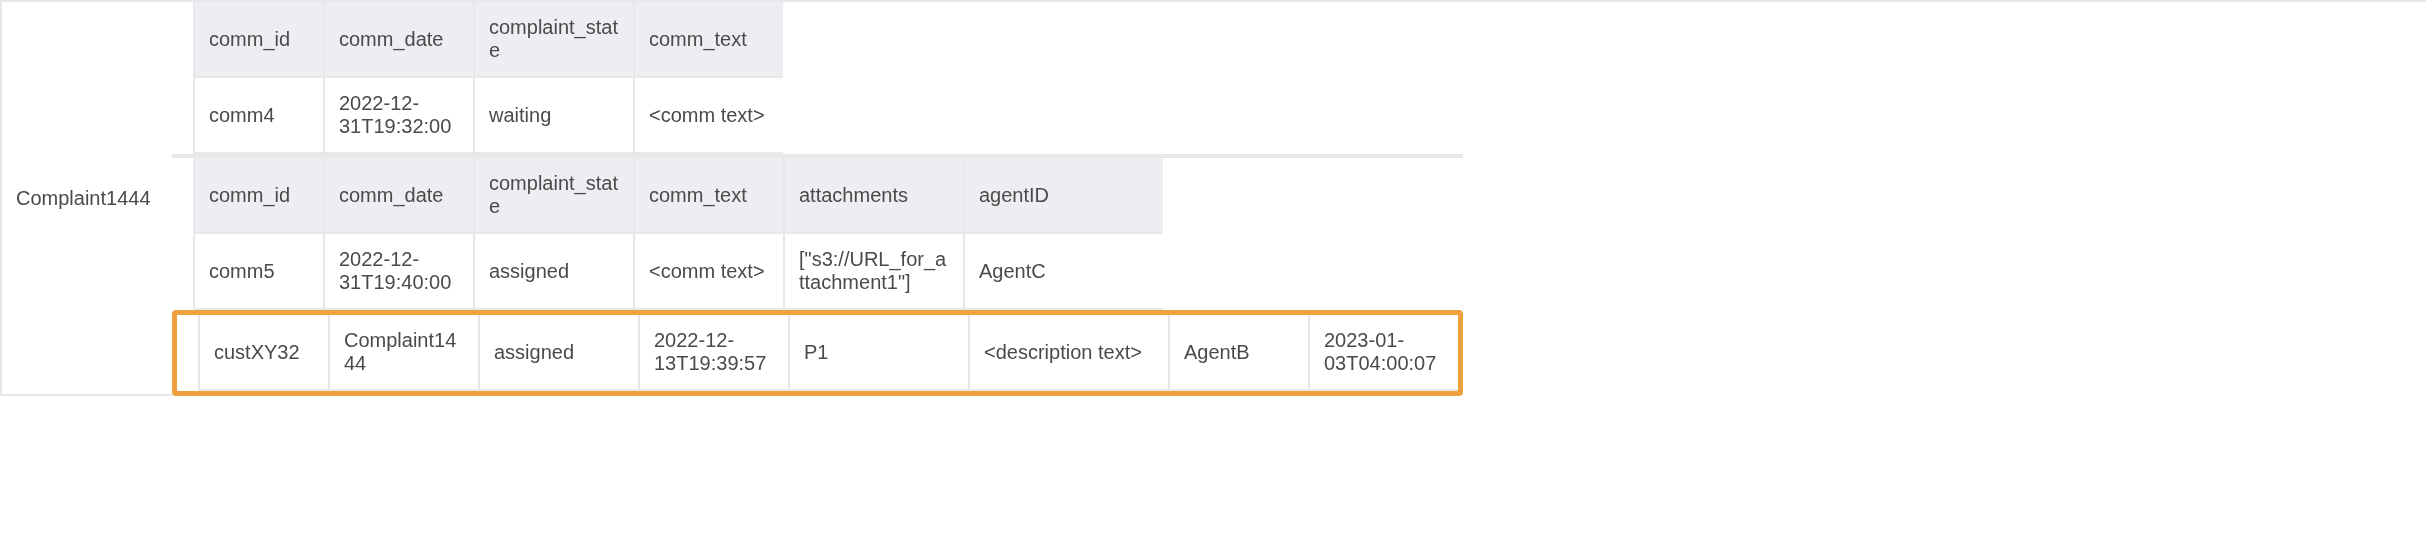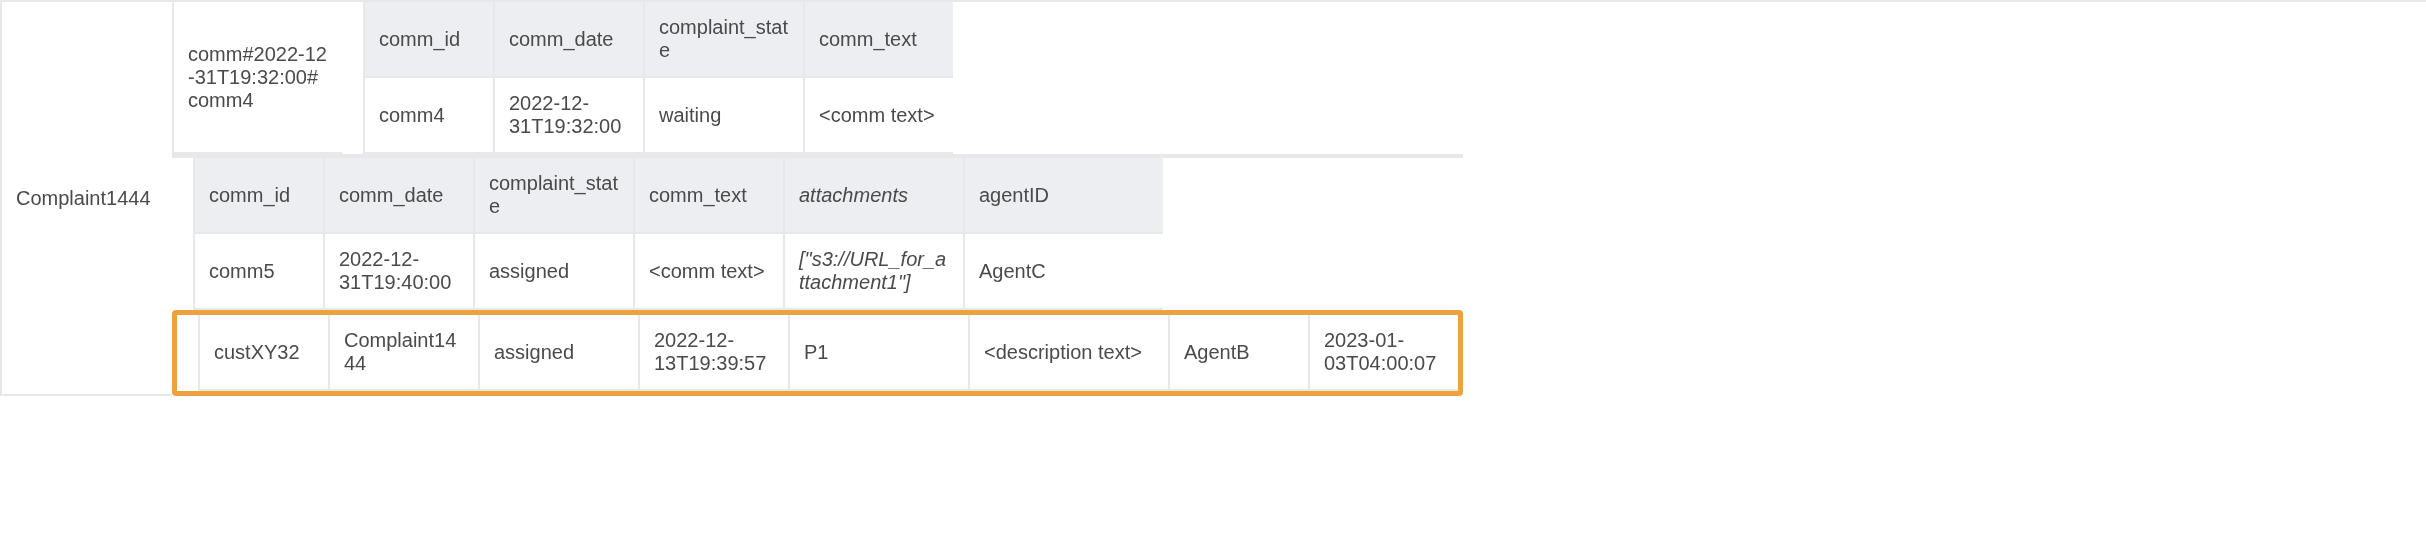--- a/index.html
+++ b/index.html
@@ -62,21 +62,21 @@
     align-items: center;
     min-height: 54px;
   }
   .hdr {
     background: #edeef2;
   }
   .w-comm_id { width: 130px; }
   .w-comm_date { width: 150px; }
   .w-complaint_state { width: 160px; }
   .w-comm_text { width: 150px; }
-  .w-attachments { width: 180px; font-style: italic; }
+  .w-attachments { width: 180px; }
   .w-agentID { width: 200px; }
   .w-customer_id { width: 130px; }
   .w-complaint_id { width: 150px; }
   .w-current_state { width: 160px; }
   .w-creation_time { width: 150px; }
   .w-severity { width: 180px; }
   .w-complaint_description { width: 200px; }
   .w-escalated_to { width: 140px; }
   .w-escalation_time { width: 150px; }
   .highlight {
@@ -85,21 +85,20 @@
   }
 </style>
 </head>
 <body>
 
 <div class="wrap">
   <div class="outer">
     <div class="pk-col">Complaint1444</div>
     <div class="groups" id="groups-mount">
         <div class="group first">
-          <div class="sk-col">comm#2022-12-31T19:32:00#comm4</div>
           <div class="attrs">
             <div class="attr-row">
               <div class="cell hdr w-comm_id">comm_id</div>
               <div class="cell hdr w-comm_date">comm_date</div>
               <div class="cell hdr w-complaint_state">complaint_state</div>
               <div class="cell hdr w-comm_text">comm_text</div>
             </div>
             <div class="attr-row">
               <div class="cell w-comm_id">comm4</div>
               <div class="cell w-comm_date">2022-12-31T19:32:00</div>

